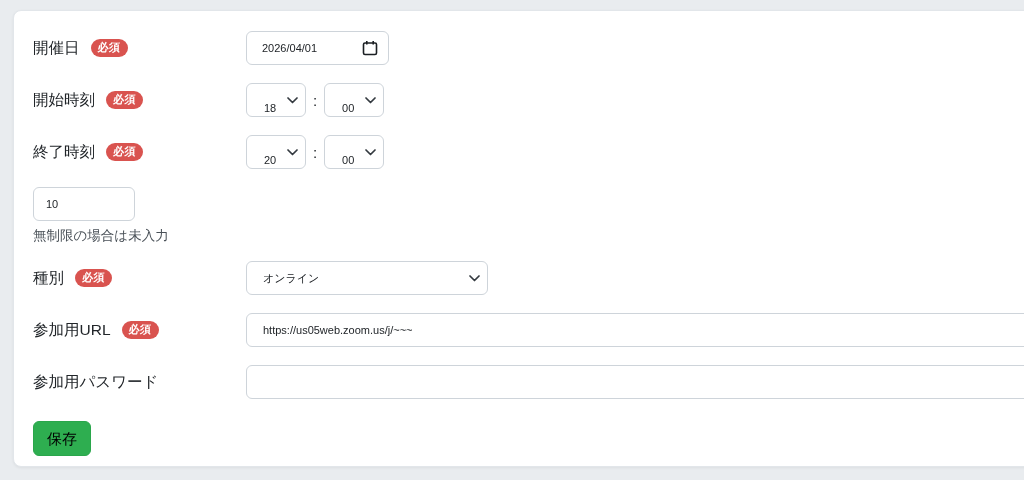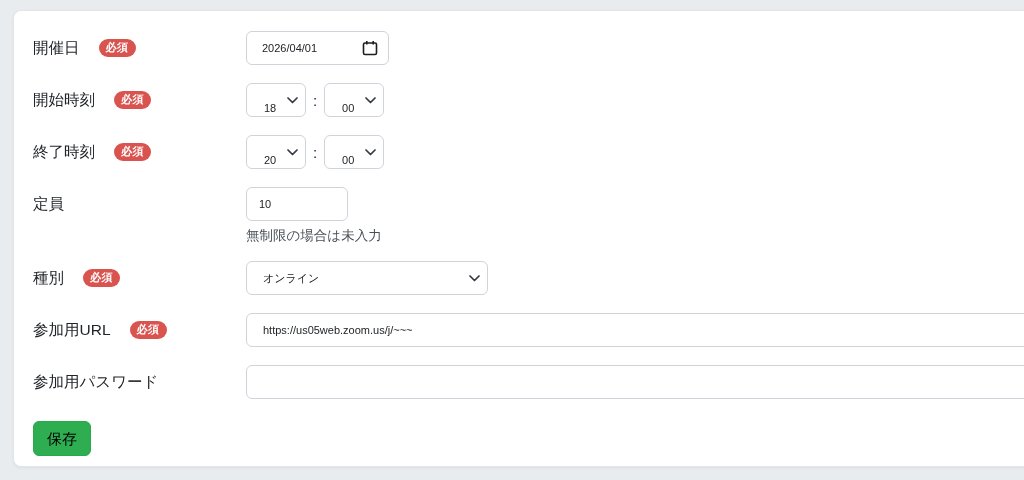--- a/index.html
+++ b/index.html
@@ -10,21 +10,21 @@
     color:#212529;
   }
   .card{
     position:absolute;left:13px;top:10px;width:1042px;height:457px;
     background:#ffffff;border:1px solid #e2e6ea;border-radius:8px;
     box-shadow:0 1px 3px rgba(0,0,0,.06);
     box-sizing:border-box;padding:20px 20px 0 19px;
   }
   .form-row{display:flex;margin-bottom:18px;}
   .label-col{
-    width:213px;flex:0 0 213px;display:flex;align-items:center;gap:19px;height:34px;
+    width:213px;flex:0 0 213px;display:flex;align-items:center;gap:11px;height:34px;
   }
   .field-label{font-size:15.5px;color:#212529;white-space:nowrap;}
   .req-badge{
     display:inline-block;background:#d9534f;color:#fff;
     font-size:11px;font-weight:700;line-height:1;
     padding:3px 7px 4px;border-radius:9px;letter-spacing:.5px;
   }
   .ctl-col{flex:1 1 auto;min-width:0;}
   .ctl-inline{display:flex;align-items:center;}
   .ctl{
@@ -128,23 +128,20 @@
         </select>
         <svg class="chev" width="11" height="7" viewBox="0 0 11 7">
           <path d="M1 1 L5.5 5.5 L10 1" fill="none" stroke="#343a40" stroke-width="1.7" stroke-linecap="round" stroke-linejoin="round"></path>
         </svg>
       </span>
     </div>
   </div>
 
   
   <div class="form-row cap-row">
-    <div class="label-col">
-      <span class="field-label">定員</span>
-    </div>
     <div class="ctl-col">
       <input type="text" class="ctl num-input" value="10" style="">
       <div class="help-text">無制限の場合は未入力</div>
     </div>
   </div>
 
   
   <div class="form-row">
     <div class="label-col">
       <span class="field-label">種別</span>

